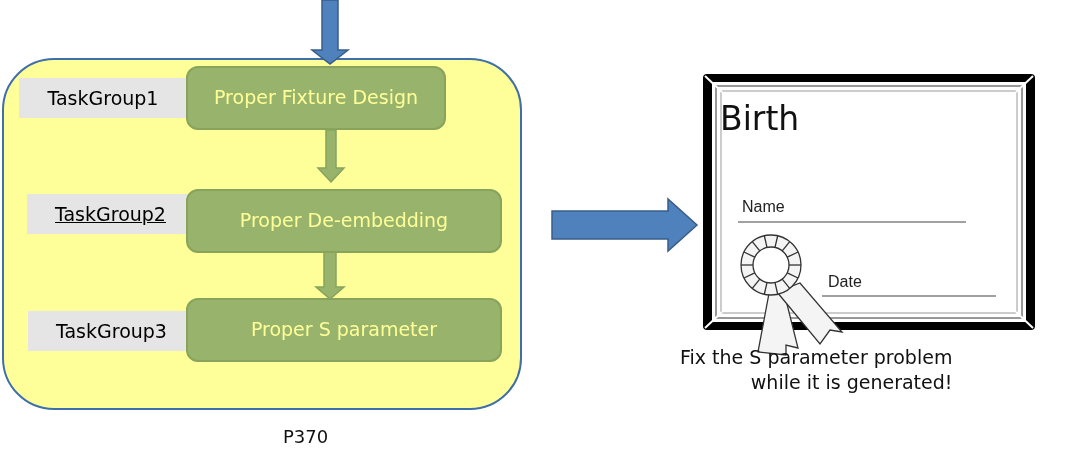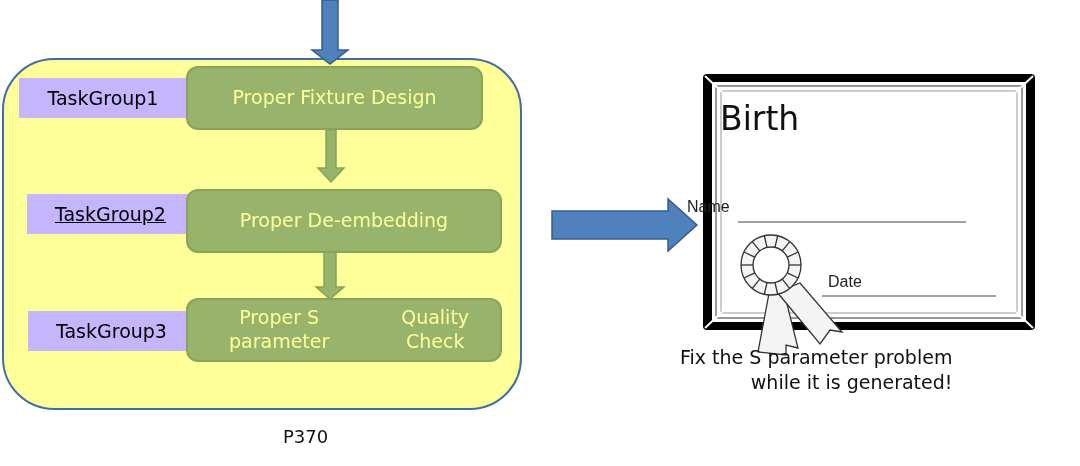--- a/index.html
+++ b/index.html
@@ -6,21 +6,21 @@
     body { width: 1080px; height: 466px; position: relative; overflow: hidden;
            font-family: "DejaVu Sans", "Liberation Sans", sans-serif; }
     .abs { position: absolute; }
     svg.layer { position: absolute; left: 0; top: 0; }
     .container {
       left: 2px; top: 58px; width: 520px; height: 352px;
       background: #ffff99; border: 2px solid #3f6fa8; border-radius: 52px;
       box-sizing: border-box;
     }
     .tg {
-      background: #c4b5fd; color: #000; font-size: 19px;
+      background: #e5e5e5; color: #000; font-size: 19px;
       display: flex; align-items: center; justify-content: center;
       height: 40px; box-sizing: border-box;
     }
     .step {
       background: #98b46c; border: 2px solid #87a35c; border-radius: 12px;
       color: #ffff99; font-size: 19px; box-sizing: border-box;
       display: flex; align-items: center; justify-content: center; text-align: center;
       line-height: 1.25;
     }
     .cert-title { font-family: "DejaVu Sans", sans-serif; font-size: 33px; color: #111;
@@ -48,37 +48,36 @@
   </g>
 
   <g>
     <polygon points="552,211 668,211 668,199 697,225 668,251 668,239 552,239" fill="#4f81bd" stroke="#385d8a" stroke-width="1.5"></polygon>
   </g>
 </svg>
 
 <div class="abs tg" style="left:19px;top:78px;width:168px;">
   <span>TaskGroup1</span>
 </div>
-<div class="abs step" style="left:186px;top:66px;width:297px;height:64px;">
+<div class="abs step" style="left:186px;top:66px;width:260px;height:64px;">
   <span>Proper Fixture Design</span>
 </div>
 
 <div class="abs tg" style="left:27px;top:194px;width:167px;text-decoration:underline;">
   <span>TaskGroup2</span>
 </div>
 <div class="abs step" style="left:186px;top:182px;width:316px;height:64px;margin-top:7px;">
   <span>Proper De-embedding</span>
 </div>
 
 <div class="abs tg" style="left:28px;top:311px;width:167px;">
   <span>TaskGroup3</span>
 </div>
 <div class="abs step" style="left:186px;top:298px;width:316px;height:64px;flex-direction:row;">
   <span>Proper S parameter</span>
-  <span>Quality Check</span>
 </div>
 
 <div class="abs p370" style="left:283px;top:426px;">P370</div>
 
 <svg class="layer" width="1080" height="466">
   <g>
     <rect x="703" y="74" width="332" height="256" rx="4" fill="#000"></rect>
     <rect x="712" y="82" width="314" height="240" fill="#fff"></rect>
     <rect x="716" y="86" width="306" height="232" fill="none" stroke="#777" stroke-width="1.5"></rect>
     <rect x="721" y="91" width="296" height="222" fill="none" stroke="#999" stroke-width="1"></rect>
@@ -109,19 +108,19 @@
         <line x1="775.0053768112136" y1="247.45129758072716" x2="777.6756280186894" y2="235.7521626345453"></line>
         <line x1="782.2228164334572" y1="250.92703331557547" x2="789.704694055762" y2="241.5450555259591"></line>
         <line x1="787.2174396222435" y1="257.19009269588395" x2="798.0290660370725" y2="251.98348782647327"></line>
       </g>
   </g>
 </svg>
 
 <div class="abs cert-title" style="left:720px;top:98px;width:296px;">
   <div>Birth</div>
 </div>
-<div class="abs cert-field" style="left:687px;top:198px;text-align:right;">Name</div>
+<div class="abs cert-field" style="left:742px;top:198px;text-align:right;">Name</div>
 <div class="abs cert-field" style="left:828px;top:273px;">Date</div>
 
 <div class="abs caption" style="left:680px;top:345px;text-align:right;">
   <div>Fix the S parameter problem</div>
   <div>while it is generated!</div>
 </div>
 
 </body></html>

